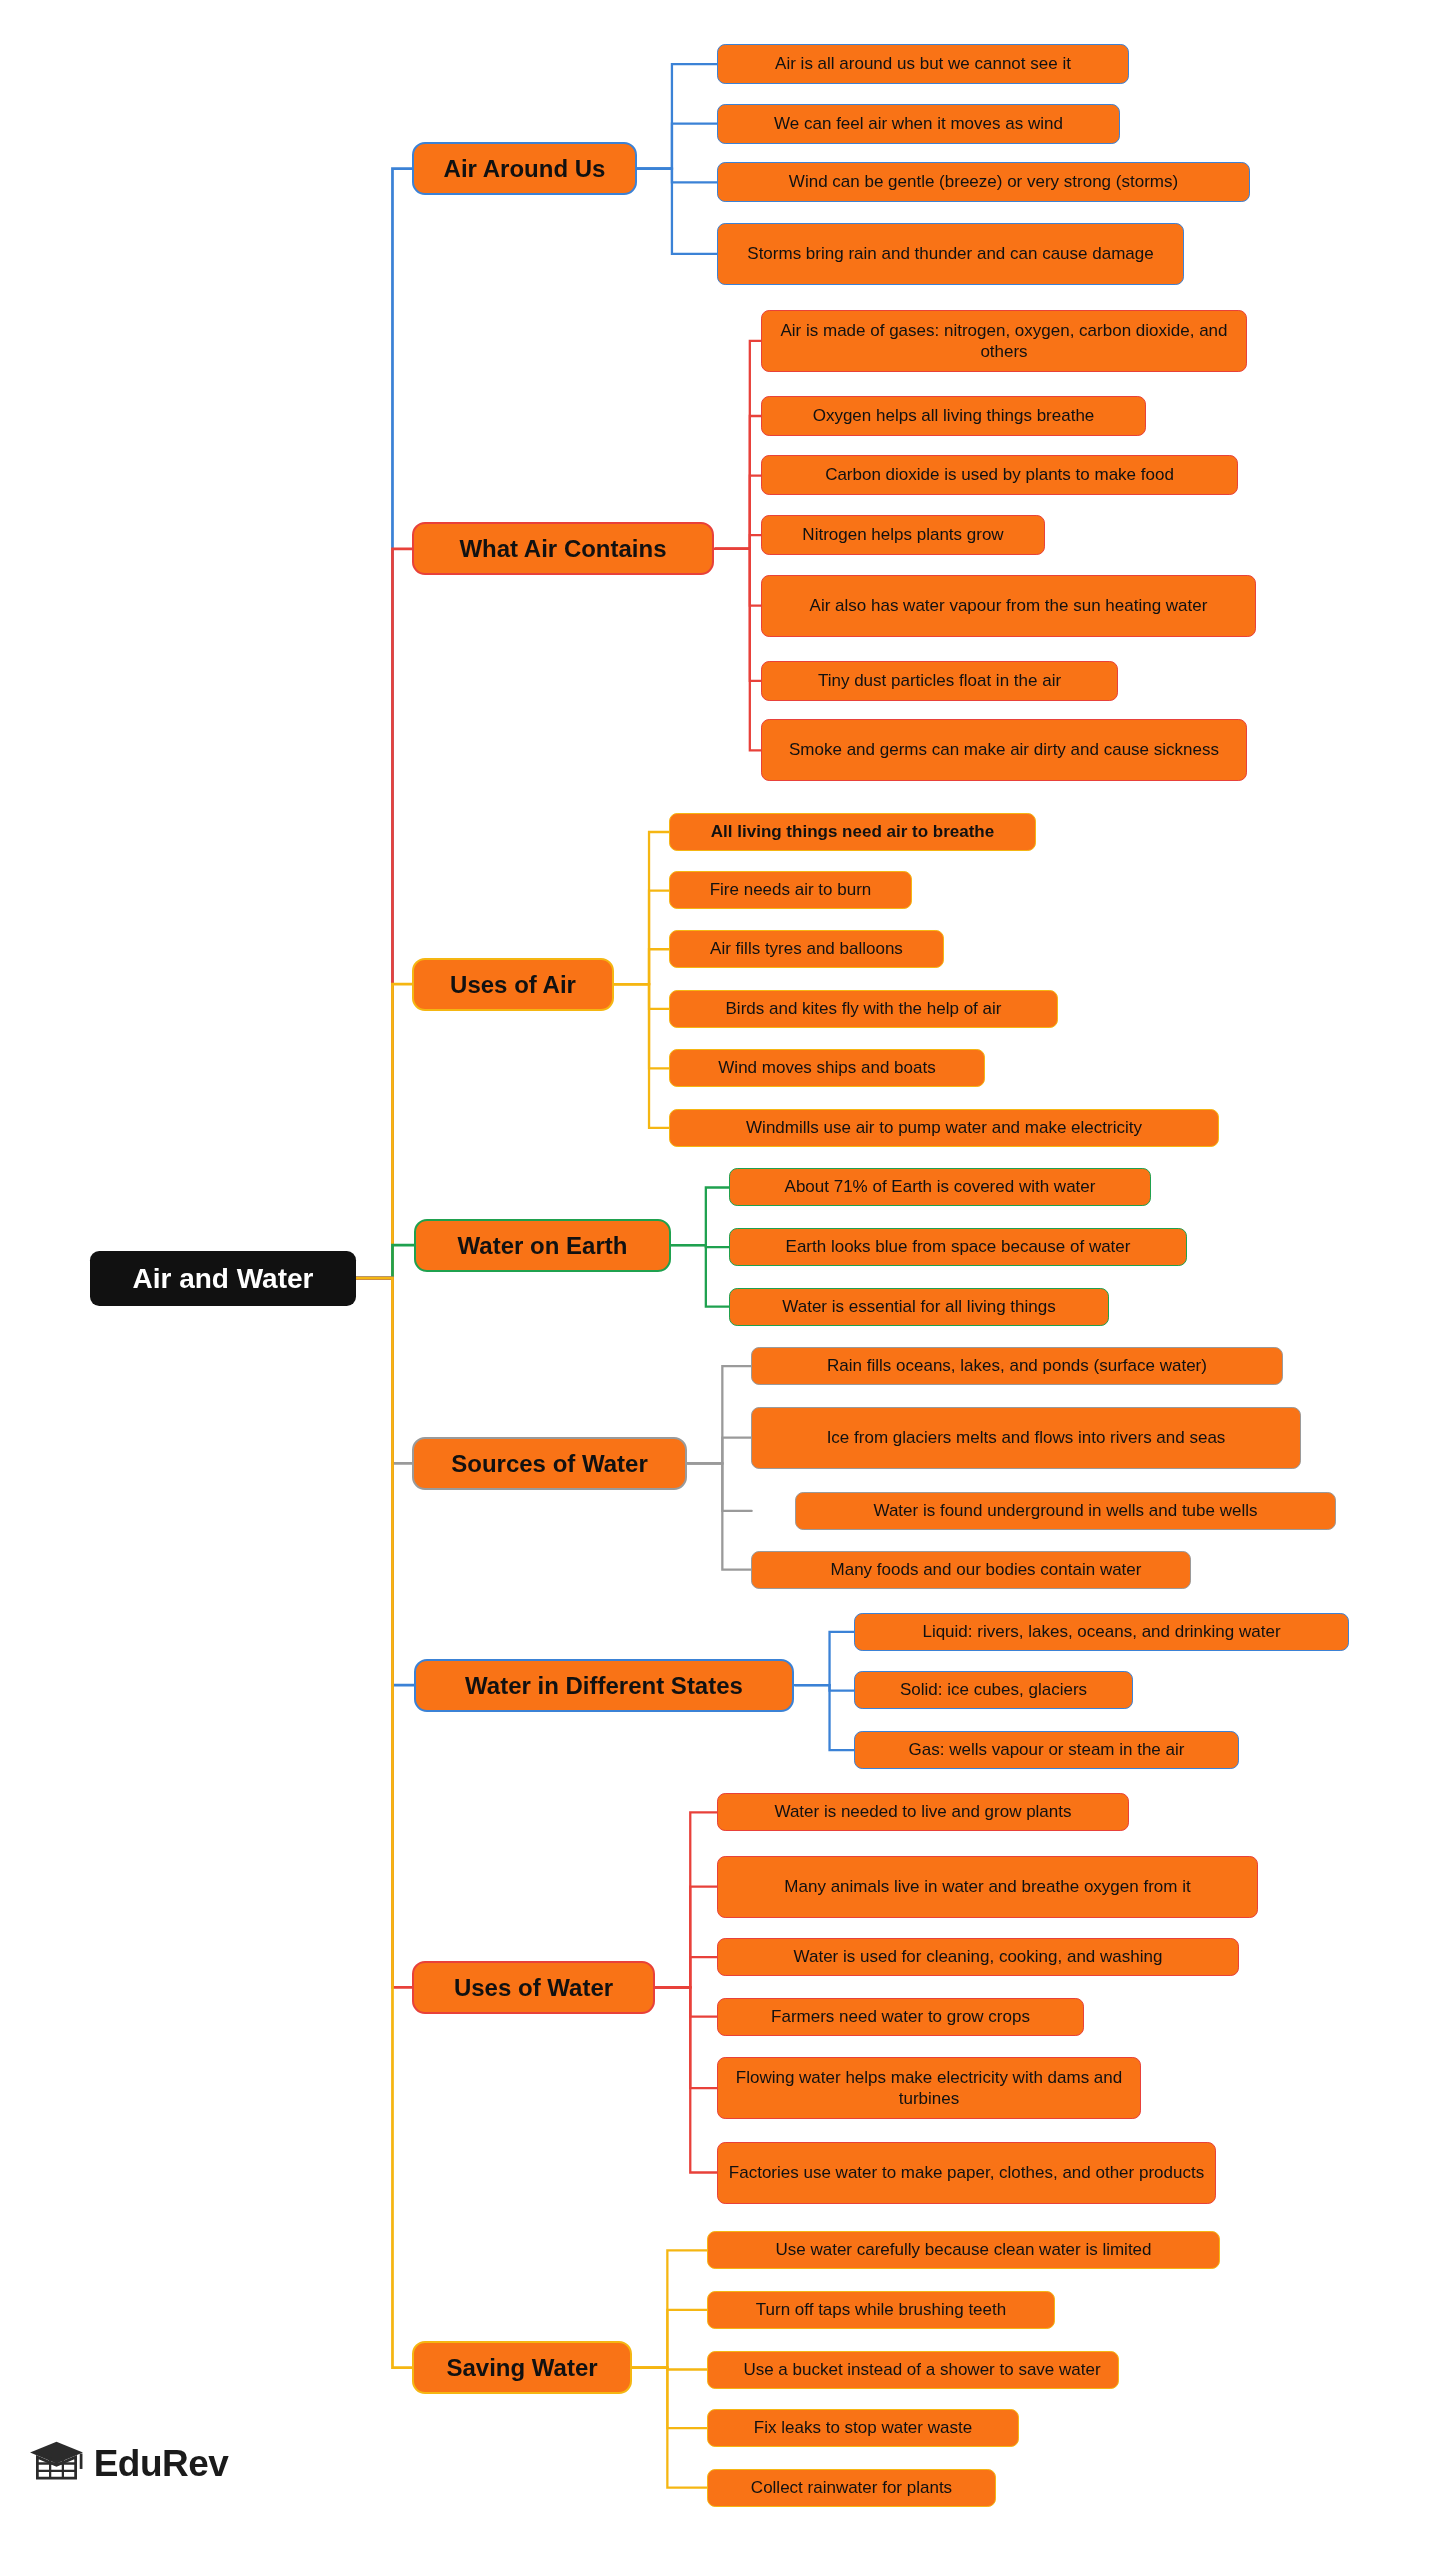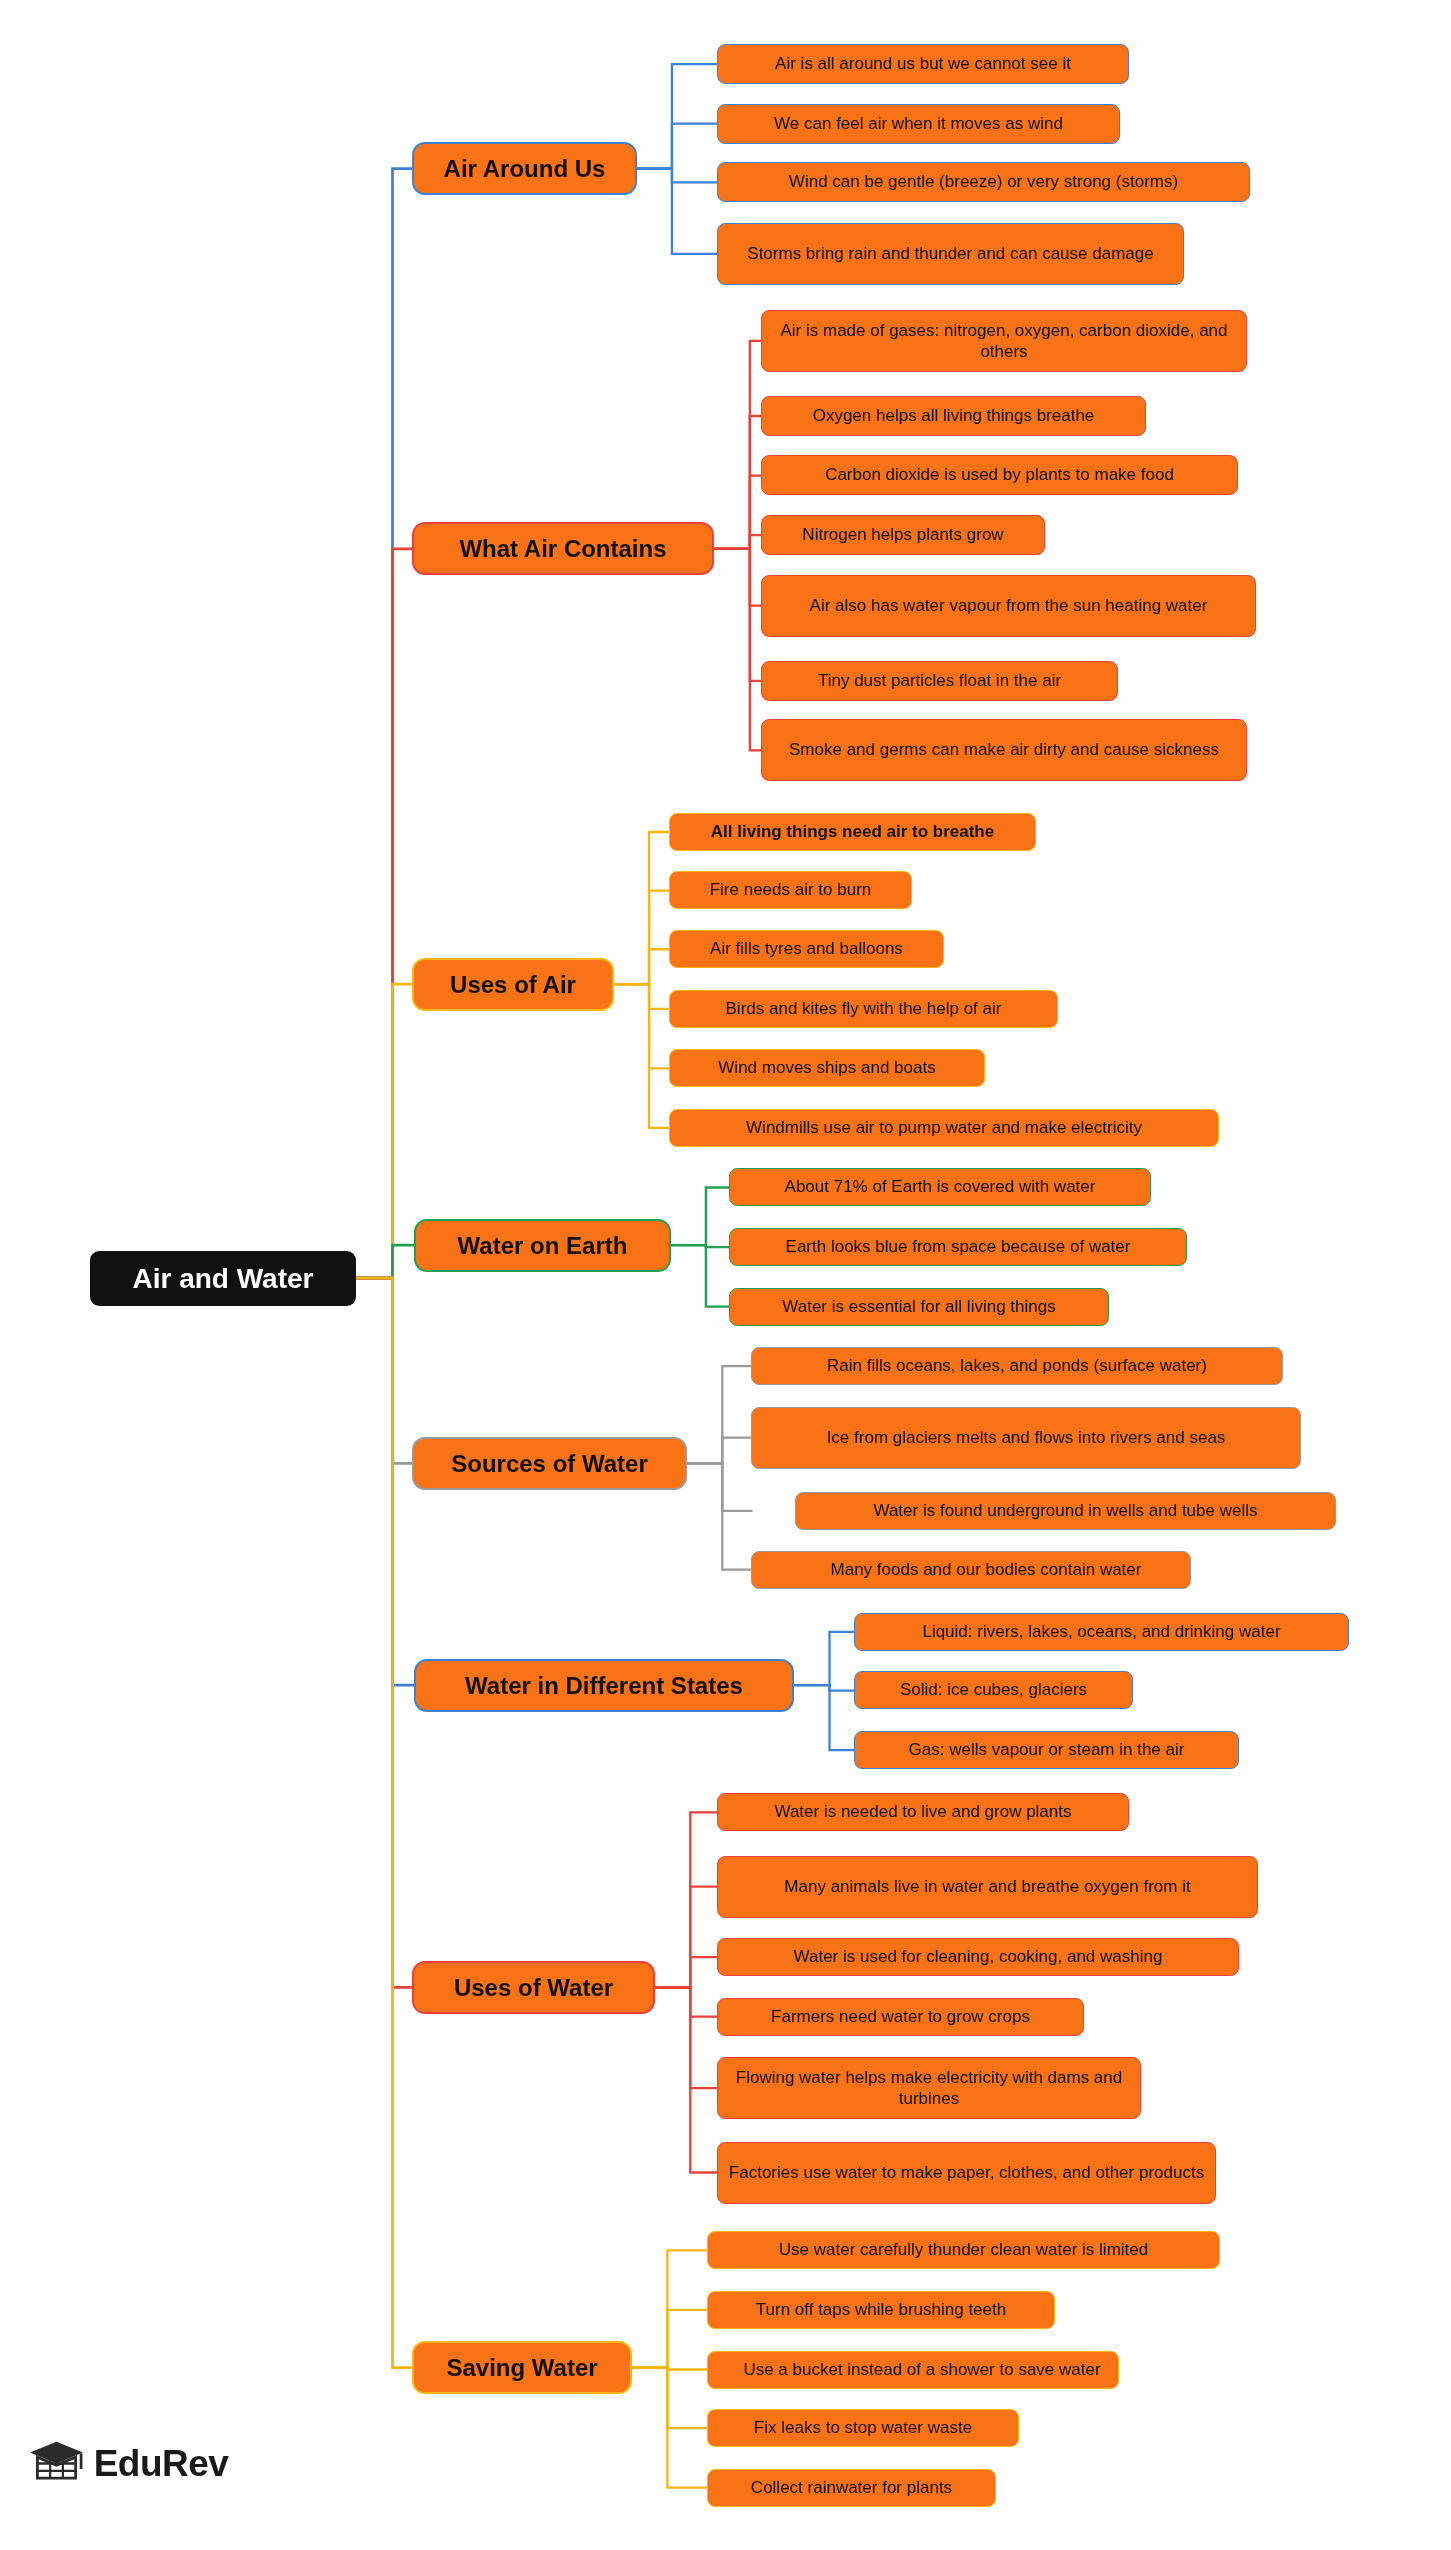--- a/index.html
+++ b/index.html
@@ -164,21 +164,21 @@
     <div class="node leaf-node" style="left: 854px; top: 1671px; width: 279px; height: 38px; border-color: rgb(59, 130, 214);">Solid: ice cubes, glaciers</div>
     <div class="node leaf-node" style="left: 854px; top: 1731px; width: 385px; height: 38px; border-color: rgb(59, 130, 214);">Gas: wells vapour or steam in the air</div>
     <div class="node branch-node" style="left: 412px; top: 1961px; width: 243px; height: 53px; border-color: rgb(232, 65, 58);">Uses of Water</div>
     <div class="node leaf-node" style="left: 717px; top: 1793px; width: 412px; height: 38px; border-color: rgb(232, 65, 58);">Water is needed to live and grow plants</div>
     <div class="node leaf-node" style="left: 717px; top: 1856px; width: 541px; height: 62px; border-color: rgb(232, 65, 58);">Many animals live in water and breathe oxygen from it</div>
     <div class="node leaf-node" style="left: 717px; top: 1938px; width: 522px; height: 38px; border-color: rgb(232, 65, 58);">Water is used for cleaning, cooking, and washing</div>
     <div class="node leaf-node" style="left: 717px; top: 1998px; width: 367px; height: 38px; border-color: rgb(232, 65, 58);">Farmers need water to grow crops</div>
     <div class="node leaf-node" style="left: 717px; top: 2057px; width: 424px; height: 62px; border-color: rgb(232, 65, 58);">Flowing water helps make electricity with dams and turbines</div>
     <div class="node leaf-node" style="left: 717px; top: 2142px; width: 499px; height: 62px; border-color: rgb(232, 65, 58);">Factories use water to make paper, clothes, and other products</div>
     <div class="node branch-node" style="left: 412px; top: 2341px; width: 220px; height: 53px; border-color: rgb(245, 182, 18);">Saving Water</div>
-    <div class="node leaf-node" style="left: 707px; top: 2231px; width: 513px; height: 38px; border-color: rgb(245, 182, 18);">Use water carefully thunder clean water is limited</div>
+    <div class="node leaf-node" style="left: 707px; top: 2231px; width: 513px; height: 38px; border-color: rgb(245, 182, 18);">Use water carefully because clean water is limited</div>
     <div class="node leaf-node" style="left: 707px; top: 2291px; width: 348px; height: 38px; border-color: rgb(245, 182, 18);">Turn off taps while brushing teeth</div>
     <div class="node leaf-node" style="left: 707px; top: 2351px; width: 412px; height: 38px; border-color: rgb(245, 182, 18); padding-left: 28px;">Use a bucket instead of a shower to save water</div>
     <div class="node leaf-node" style="left: 707px; top: 2409px; width: 312px; height: 38px; border-color: rgb(245, 182, 18);">Fix leaks to stop water waste</div>
     <div class="node leaf-node" style="left: 707px; top: 2469px; width: 289px; height: 38px; border-color: rgb(245, 182, 18);">Collect rainwater for plants</div>
   </div>
 
 <div id="logo">
   <svg width="57" height="51" viewBox="0 0 62 56">
     <path d="M31 4 L60 16 L31 28 L2 16 Z" fill="#2b2b2b"></path>
     <path d="M10 21 L10 44 L52 44 L52 21 L31 30 Z" fill="#ffffff" stroke="#2b2b2b" stroke-width="3"></path>

